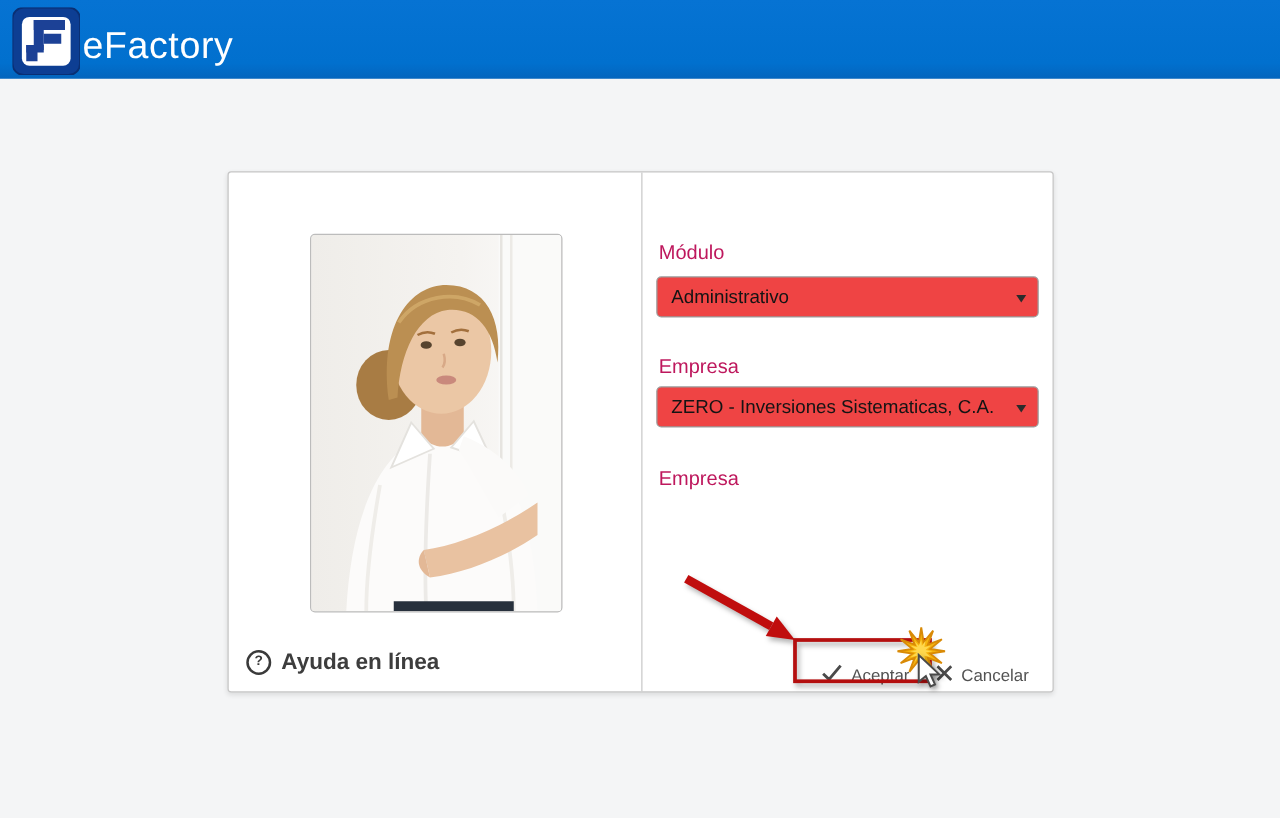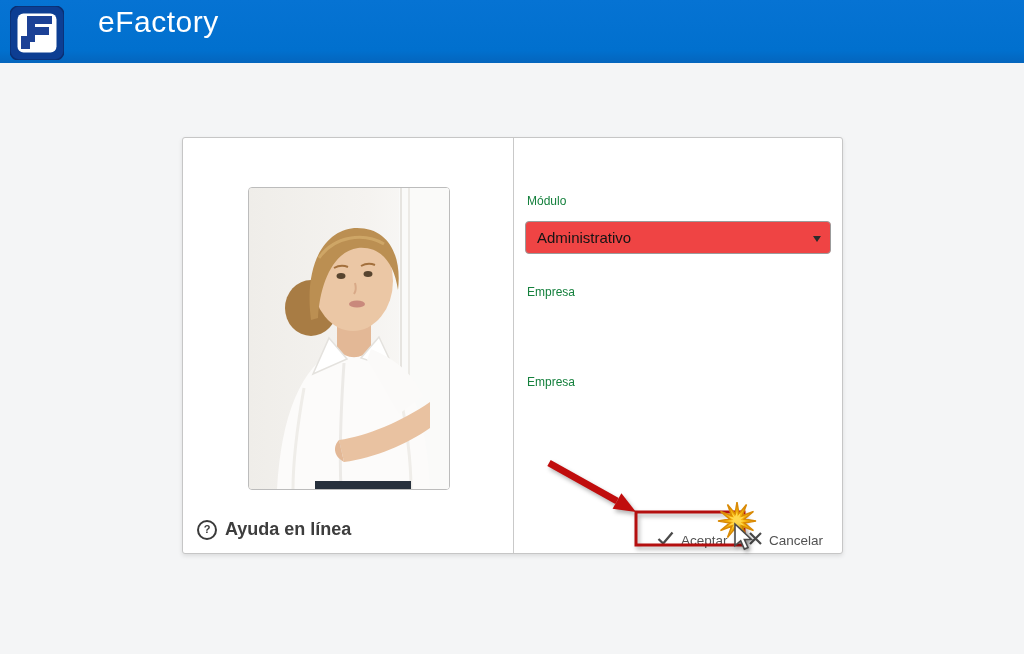--- a/index.html
+++ b/index.html
@@ -7,23 +7,22 @@
     position:relative;width:1024px;height:654px;overflow:hidden;
     background:#f4f5f6;font-family:"Liberation Sans",sans-serif;
   }
   
   .header{
     position:absolute;left:0;top:0;width:1024px;height:63px;
     background:linear-gradient(#0673d3 0%,#0170ce 80%,#0465bd 100%);
   }
   .logo{position:absolute;left:10px;top:6px;width:54px;height:54px;}
   .app-name{
-    position:absolute;left:66px;top:5px;font-size:30px;color:#ffffff;
+    position:absolute;left:66px;top:20px;font-size:30px;color:#ffffff;
     letter-spacing:.5px;
-    margin-left:32px;
   }
   
   .page-title{
     position:absolute;left:0;top:108px;width:1024px;text-align:center;
     font-size:15px;color:#333;letter-spacing:.3px;
   }
   
   .card{
     position:absolute;left:182px;top:137px;width:661px;height:417px;
     background:#fff;border:1px solid #c6c6c6;border-radius:3px;
@@ -41,21 +40,21 @@
     position:absolute;left:14px;top:381px;display:flex;align-items:center;gap:8px;
     cursor:pointer;
   }
   .help .qicon{
     width:16px;height:16px;border:2px solid #3a3a3a;border-radius:50%;
     display:flex;align-items:center;justify-content:center;
     font-size:11px;font-weight:bold;color:#3a3a3a;line-height:1;
   }
   .help .htext{font-size:18px;font-weight:bold;color:#3d3d3d;}
   
-  .flabel{position:absolute;left:344px;font-size:12px;color:#15803d;text-align:right;}
+  .flabel{position:absolute;left:344px;font-size:16px;color:#be185d;text-align:right;}
   .select{
     position:absolute;left:342px;width:306px;height:33px;box-sizing:border-box;
     border:1px solid #9b9b9b;border-radius:4px;background:#ef4444;
     font-size:15px;color:#141414;line-height:31px;
     padding:0 24px 0 11px;white-space:nowrap;overflow:hidden;cursor:pointer;
   }
   .select .chev{
     position:absolute;right:9px;top:14px;width:0;height:0;
     border-left:4.5px solid transparent;border-right:4.5px solid transparent;
     border-top:6px solid #2b2b2b;
@@ -152,20 +151,24 @@
 
     <div class="divider"></div>
 
     <div class="flabel" style="top:56px">Módulo</div>
     <div class="select" style="top:83px">
       <span>Administrativo</span>
       <span class="chev"></span>
     </div>
 
     <div class="flabel" style="top:147px">Empresa</div>
+    <div class="select" style="top:171px">
+      <span>ZERO - Inversiones Sistematicas, C.A.</span>
+      <span class="chev"></span>
+    </div>
 
     <div class="flabel" style="top:237px">Empresa</div>
 
     <div class="btn btn-accept">
       <span>
         <svg width="17" height="14" viewBox="0 0 17 14">
           <path d="M1.5,8 L6.2,12.5 L15.5,1.5" fill="none" stroke="#4a4a4a" stroke-width="2.3"></path>
         </svg>
       </span>
       <span>Aceptar</span>

